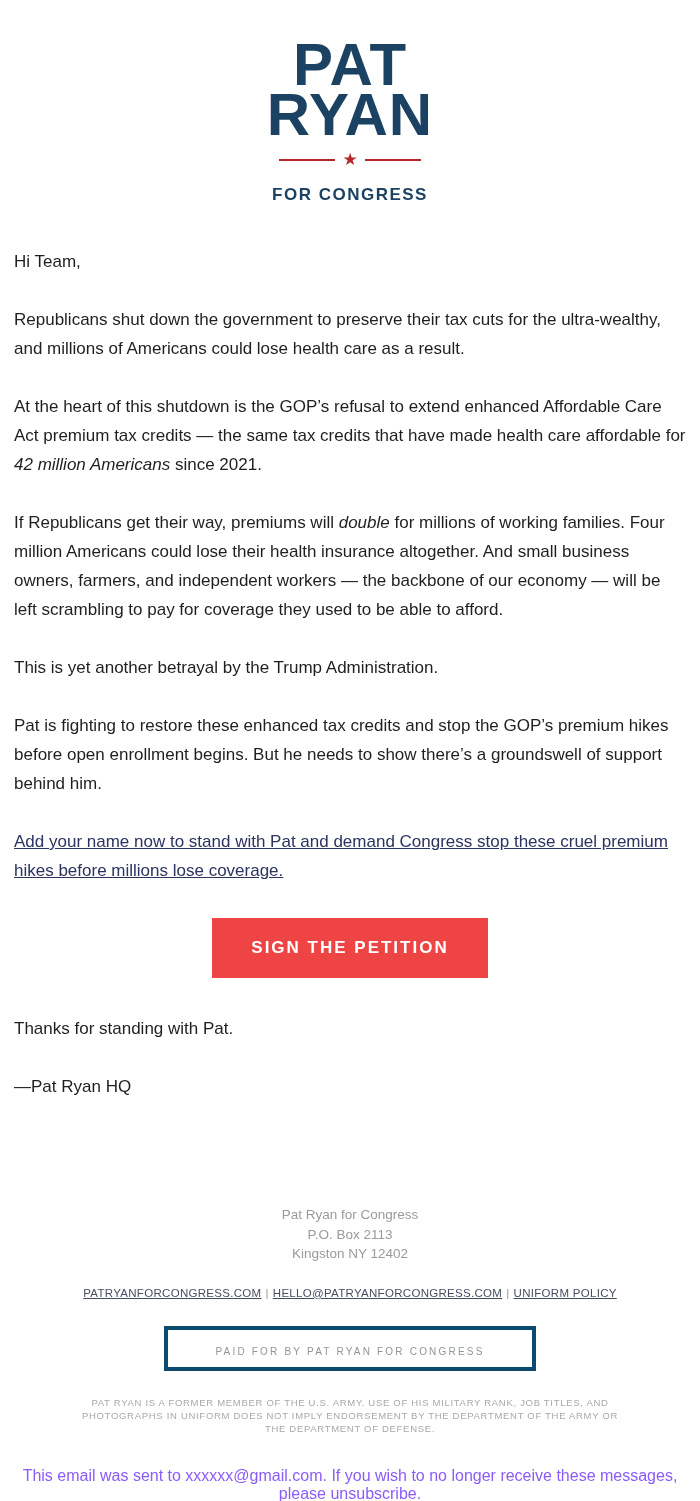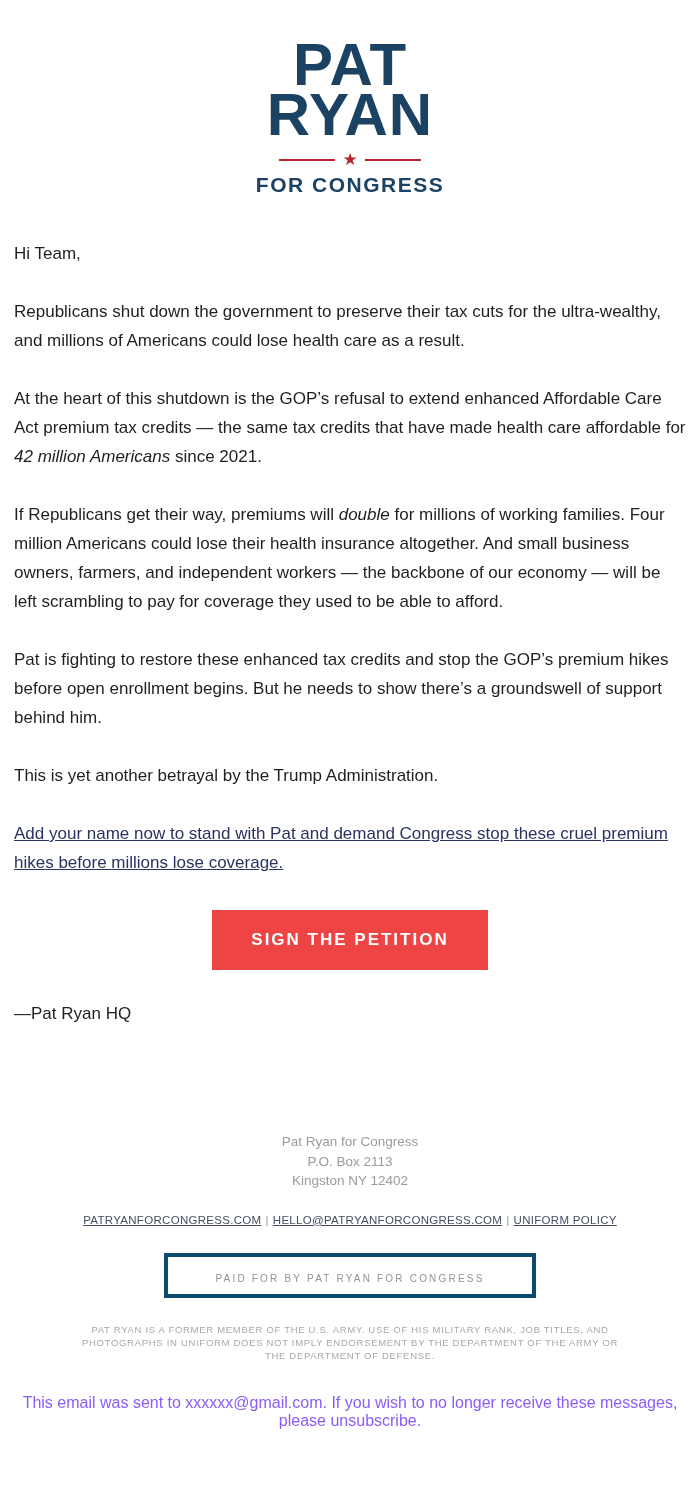--- a/index.html
+++ b/index.html
@@ -28,23 +28,23 @@
     align-items: center;
     justify-content: center;
     gap: 7px;
     margin-top: 11px;
   }
   .logo-divider .line { width: 56px; height: 2px; background: #b5272f; }
   .logo-star { color: #b5272f; font-size: 17px; line-height: 1; }
   .logo-tagline {
     color: #1b4263;
     font-weight: bold;
-    font-size: 21px;
+    font-size: 17px;
     letter-spacing: 1.5px;
-    margin-top: 5px;
+    margin-top: 17px;
   }
 
   
   .body {
     padding: 0 14px;
     margin-top: 42px;
     font-size: 17px;
     line-height: 29px;
     color: #1f1f1f;
   }
@@ -115,29 +115,30 @@
     </div>
     <div class="logo-tagline">FOR CONGRESS</div>
   </div>
 
   <div class="body">
     <div>
         <p class="body-para"><span>Hi Team,</span></p>
         <p class="body-para"><span>Republicans shut down the government to preserve their tax cuts for the ultra-wealthy, and millions of Americans could lose health care as a result.</span></p>
         <p class="body-para"><span>At the heart of this shutdown is the GOP’s refusal to extend enhanced Affordable Care Act premium tax credits — the same tax credits that have made health care affordable for </span><em>42 million Americans</em><span> since 2021.</span></p>
         <p class="body-para"><span>If Republicans get their way, premiums will </span><em>double</em><span> for millions of working families. Four million Americans could lose their health insurance altogether. And small business owners, farmers, and independent workers — the backbone of our economy — will be left scrambling to pay for coverage they used to be able to afford.</span></p>
+        <p class="body-para"><span>This is yet another betrayal by the Trump Administration.</span></p>
         <p class="body-para"><span>Pat is fighting to restore these enhanced tax credits and stop the GOP’s premium hikes before open enrollment begins. But he needs to show there’s a groundswell of support behind him.</span></p>
-        <p class="body-para"><span>This is yet another betrayal by the Trump Administration.</span></p>
         <a class="body-link"><span>Add your name now to stand with Pat and demand Congress stop these cruel premium hikes before millions lose coverage.</span></a>
       </div>
 
     <div class="cta-wrap">
       <a class="cta">SIGN THE PETITION</a>
     </div>
 
+    <p class="body-para closing">Thanks for standing with Pat.</p>
     <p class="body-para signature">—Pat Ryan HQ</p>
   </div>
 
   <div class="footer">
     <div class="footer-address">
       <div>Pat Ryan for Congress</div>
       <div>P.O. Box 2113</div>
       <div>Kingston NY 12402</div>
     </div>
 

